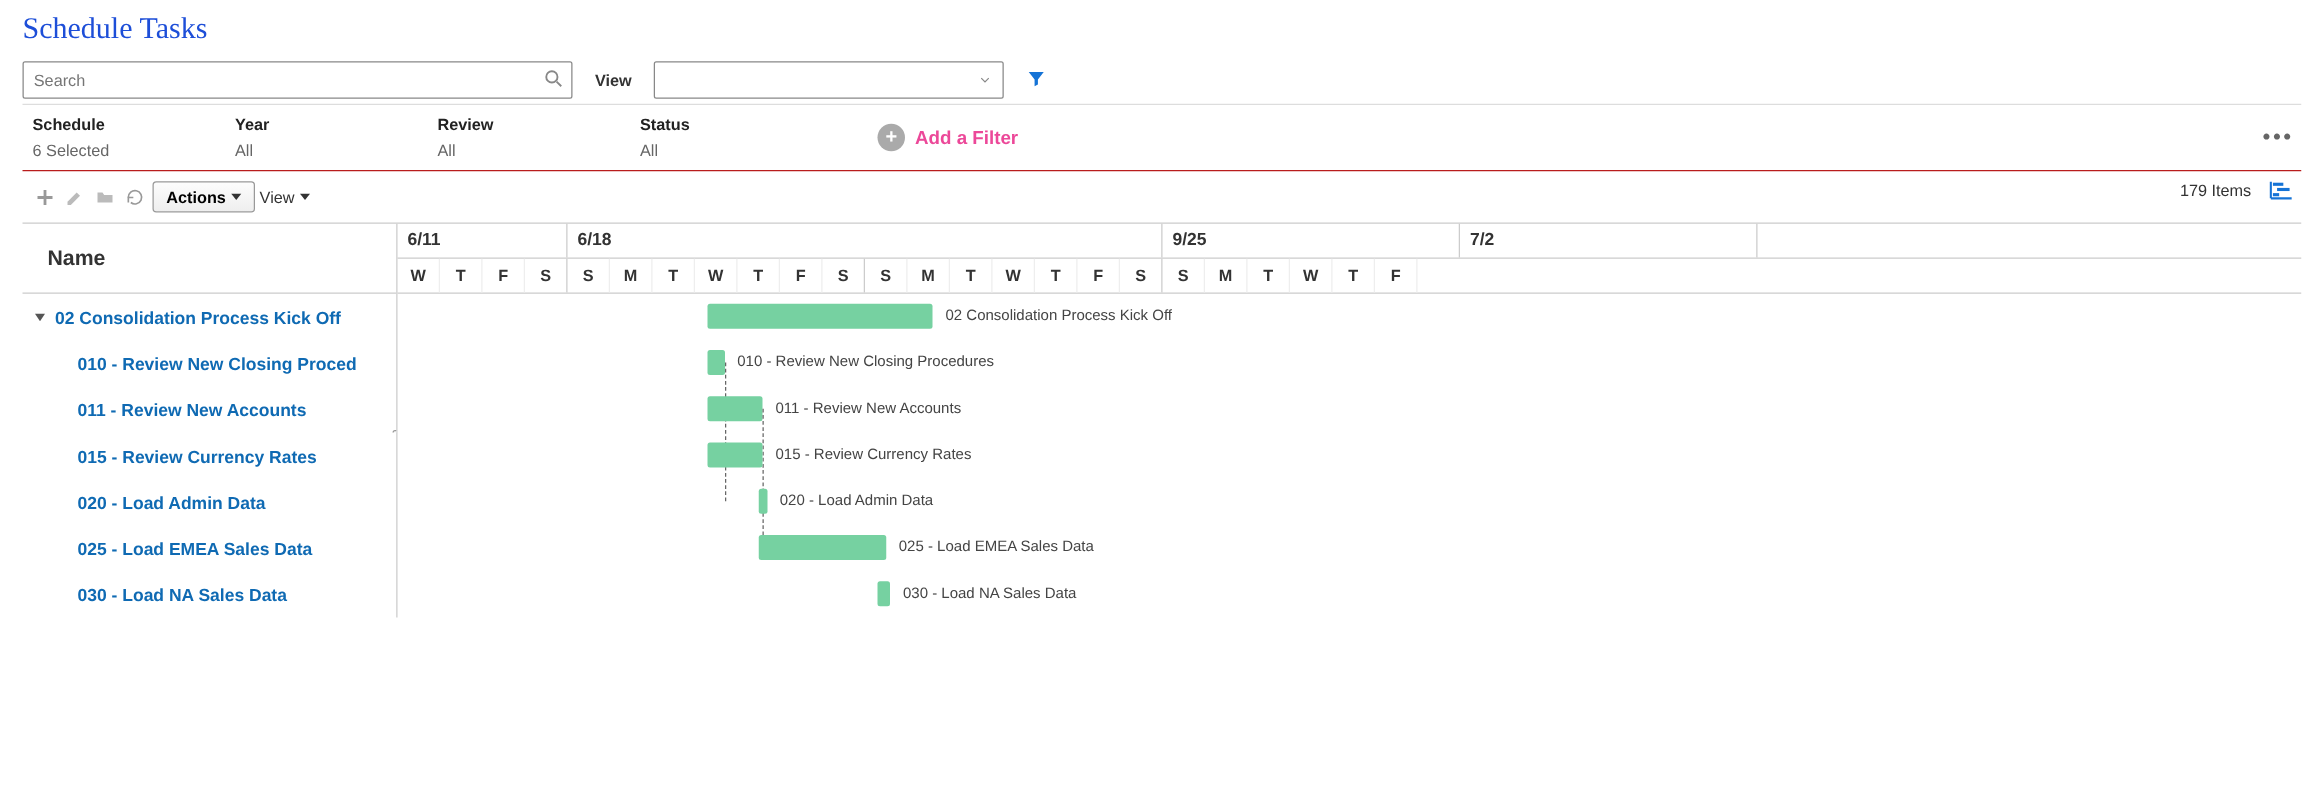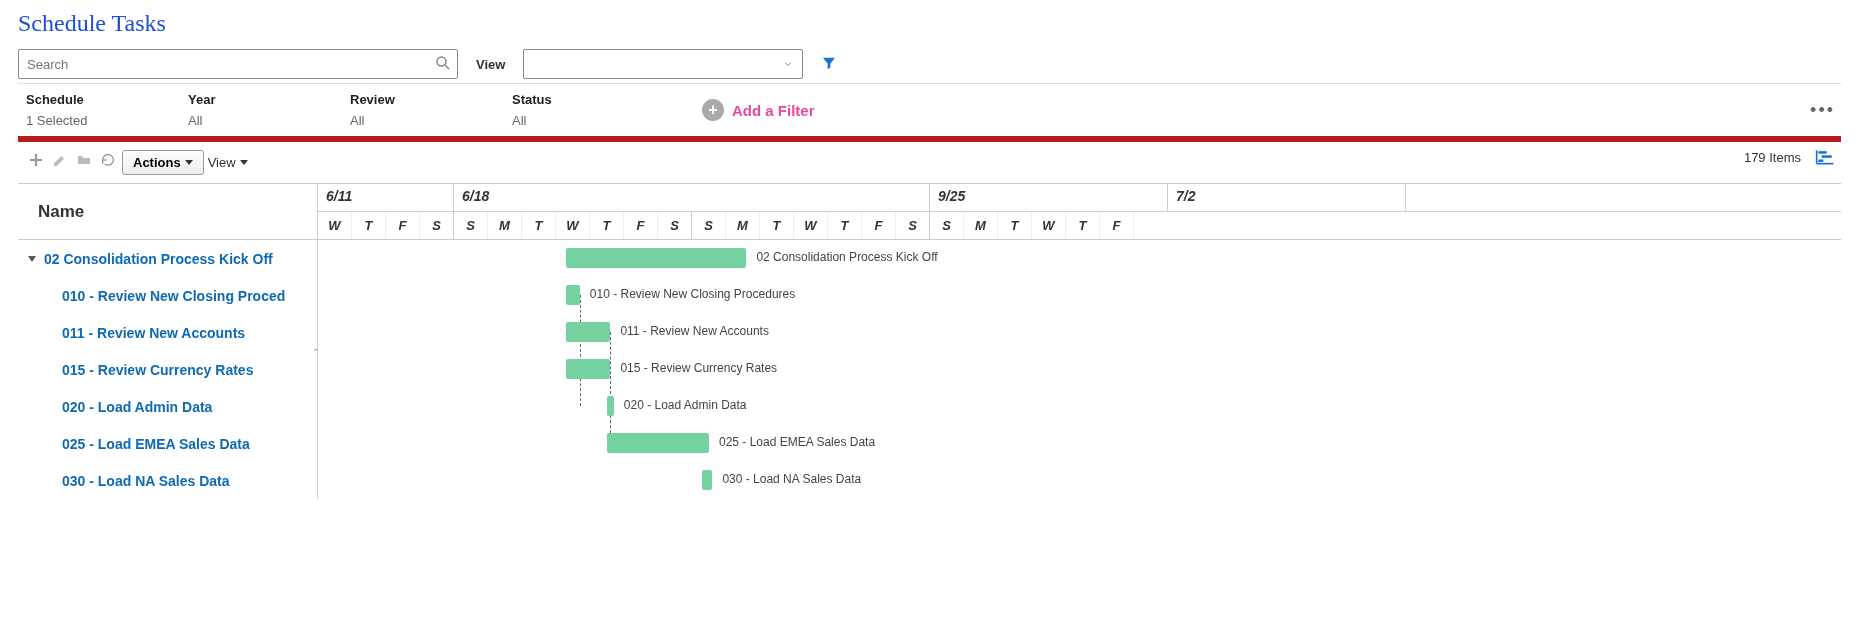--- a/index.html
+++ b/index.html
@@ -7,45 +7,45 @@
   .page { padding: 10px 18px; }
   .title { font-family: Georgia, "Times New Roman", serif; font-size: 24px; color: #1d4ed8; margin-bottom: 12px; }
   .top-row { display: flex; align-items: center; gap: 18px; margin-bottom: 4px; }
   .search-wrap { position: relative; width: 440px; }
   .search-input { width: 100%; height: 30px; border: 1px solid #888; border-radius: 2px; padding: 4px 30px 4px 8px; font-size: 13px; outline: none; }
   .search-icon { position: absolute; right: 6px; top: 5px; color: #888; }
   .view-label { font-weight: bold; font-size: 13px; }
   .view-select { width: 280px; height: 30px; border: 1px solid #888; border-radius: 2px; position: relative; background: #fff; }
   .view-select .chev { position: absolute; right: 8px; top: 8px; color: #888; }
   .filter-icon { color: #1573d6; }
-  .filters-row { display: flex; align-items: center; border-top: 1px solid #ddd; border-bottom: 6px solid #b91c1c; padding: 8px 8px; position: relative; }
+  .filters-row { display: flex; align-items: center; border-top: 1px solid #ddd; border-bottom: 1px solid #b91c1c; padding: 8px 8px; position: relative; }
   .filter-col { display: flex; flex-direction: column; width: 162px; gap: 6px; }
   .filter-col .fh { font-weight: bold; font-size: 13px; color: #222; }
   .filter-col .fv { font-size: 13px; color: #666; }
   .add-filter { display: flex; align-items: center; gap: 8px; margin-left: 28px; }
   .add-filter .plus-circle { width: 22px; height: 22px; border-radius: 50%; background: #aaa; color: #fff; display: flex; align-items: center; justify-content: center; font-weight: bold; font-size: 16px; }
   .add-filter .txt { font-weight: bold; font-size: 15px; color: #ec4899; }
   .more-dots { position: absolute; right: 6px; top: 50%; transform: translateY(-50%); color: #666; font-size: 18px; letter-spacing: 2px; }
-  .toolbar-row { display: flex; gap: 4px; padding: 8px 8px; position: relative; }
+  .toolbar-row { display: flex; align-items: center; gap: 4px; padding: 8px 8px; position: relative; }
   .tbicon { color: #999; display: inline-flex; align-items: center; justify-content: center; width: 20px; height: 20px; }
   .actions-btn { border: 1px solid #999; background: linear-gradient(#fdfdfd,#eee); border-radius: 3px; padding: 4px 10px; font-weight: bold; font-size: 13px; display: inline-flex; align-items: center; gap: 4px; }
   .viewmenu { font-size: 13px; display: inline-flex; align-items: center; gap: 4px; }
   .caret-down { width: 0; height: 0; border-left: 4px solid transparent; border-right: 4px solid transparent; border-top: 5px solid #333; display: inline-block; }
   .right-items { position: absolute; right: 6px; top: 6px; display: flex; align-items: center; gap: 14px; }
   .item-count { font-size: 13px; color: #333; }
   .gantt-icon svg { display: block; }
   .main { display: flex; border-top: 1px solid #ccc; }
   .left-panel { width: 300px; border-right: 1px solid #ccc; }
   .name-header { height: 56px; border-bottom: 1px solid #ccc; display: flex; align-items: center; padding-left: 20px; font-weight: bold; font-size: 17px; }
   .task-tree { }
   .tree-row { height: 37px; display: flex; align-items: center; padding-left: 10px; color: #0f6ab3; font-weight: bold; font-size: 14px; white-space: nowrap; overflow: hidden; position:relative;}
   .tree-row.child { padding-left: 44px; }
   .tri { width: 0; height: 0; border-left: 4px solid transparent; border-right: 4px solid transparent; border-top: 6px solid #555; margin-right: 8px; }
   .right-panel { flex: 1; overflow: visible; }
-  .timeline-header { height: 56px; font-style: italic; }
+  .timeline-header { height: 56px; }
   .week-row { height: 28px; display: flex; border-bottom: 1px solid #ccc; }
   .weekcell { width: 238px; border-right: 1px solid #ccc; font-weight: bold; font-size: 14px; padding: 4px 8px; }
   .weekcell.wide { width: 476px; }
   .day-row { height: 28px; display: flex; border-bottom: 1px solid #ccc; }
   .daycell { width: 34px; border-right: 1px solid #eee; text-align: center; font-weight: bold; font-size: 13px; line-height: 28px; color: #333; }
   .daycell.weekgap { border-right: 1px solid #ccc; }
   .gantt-body { position: relative; }
   .gantt-row { height: 37px; position: relative; }
   .bar { position: absolute; height: 20px; top: 8px; background: #76d1a1; border-radius: 2px; }
   .bar-label { position: absolute; top: 10px; font-size: 12px; color: #444; white-space: nowrap; }
@@ -81,21 +81,21 @@
     <span class="filter-icon">
       <svg width="16" height="16" viewBox="0 0 24 24" fill="#1573d6">
           <path d="M3 4h18l-7 9v6l-4 2v-8z"></path>
         </svg>
     </span>
   </div>
 
   <div class="filters-row">
     <div class="filter-col">
       <span class="fh">Schedule</span>
-      <span class="fv">1 Selected</span>
+      <span class="fv">6 Selected</span>
     </div>
     <div class="filter-col">
       <span class="fh">Year</span>
       <span class="fv">All</span>
     </div>
     <div class="filter-col">
       <span class="fh">Review</span>
       <span class="fv">All</span>
     </div>
     <div class="filter-col">

